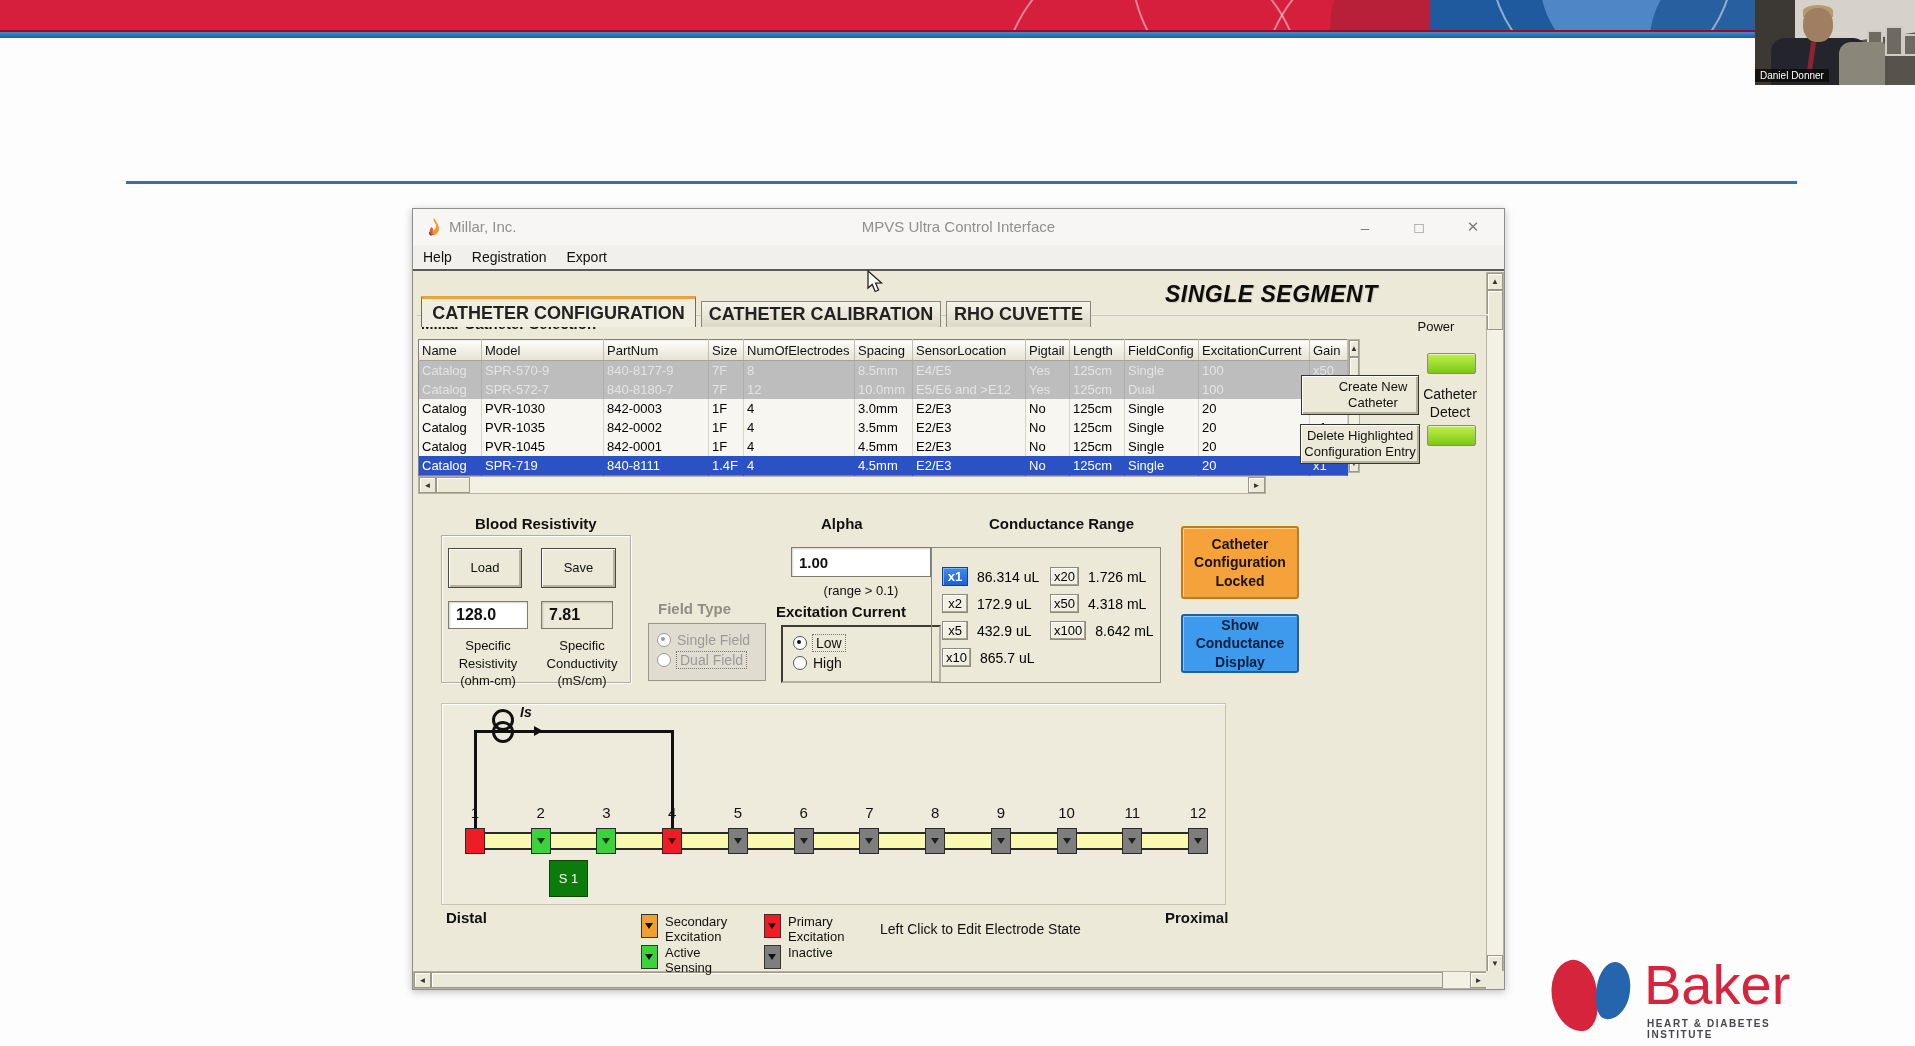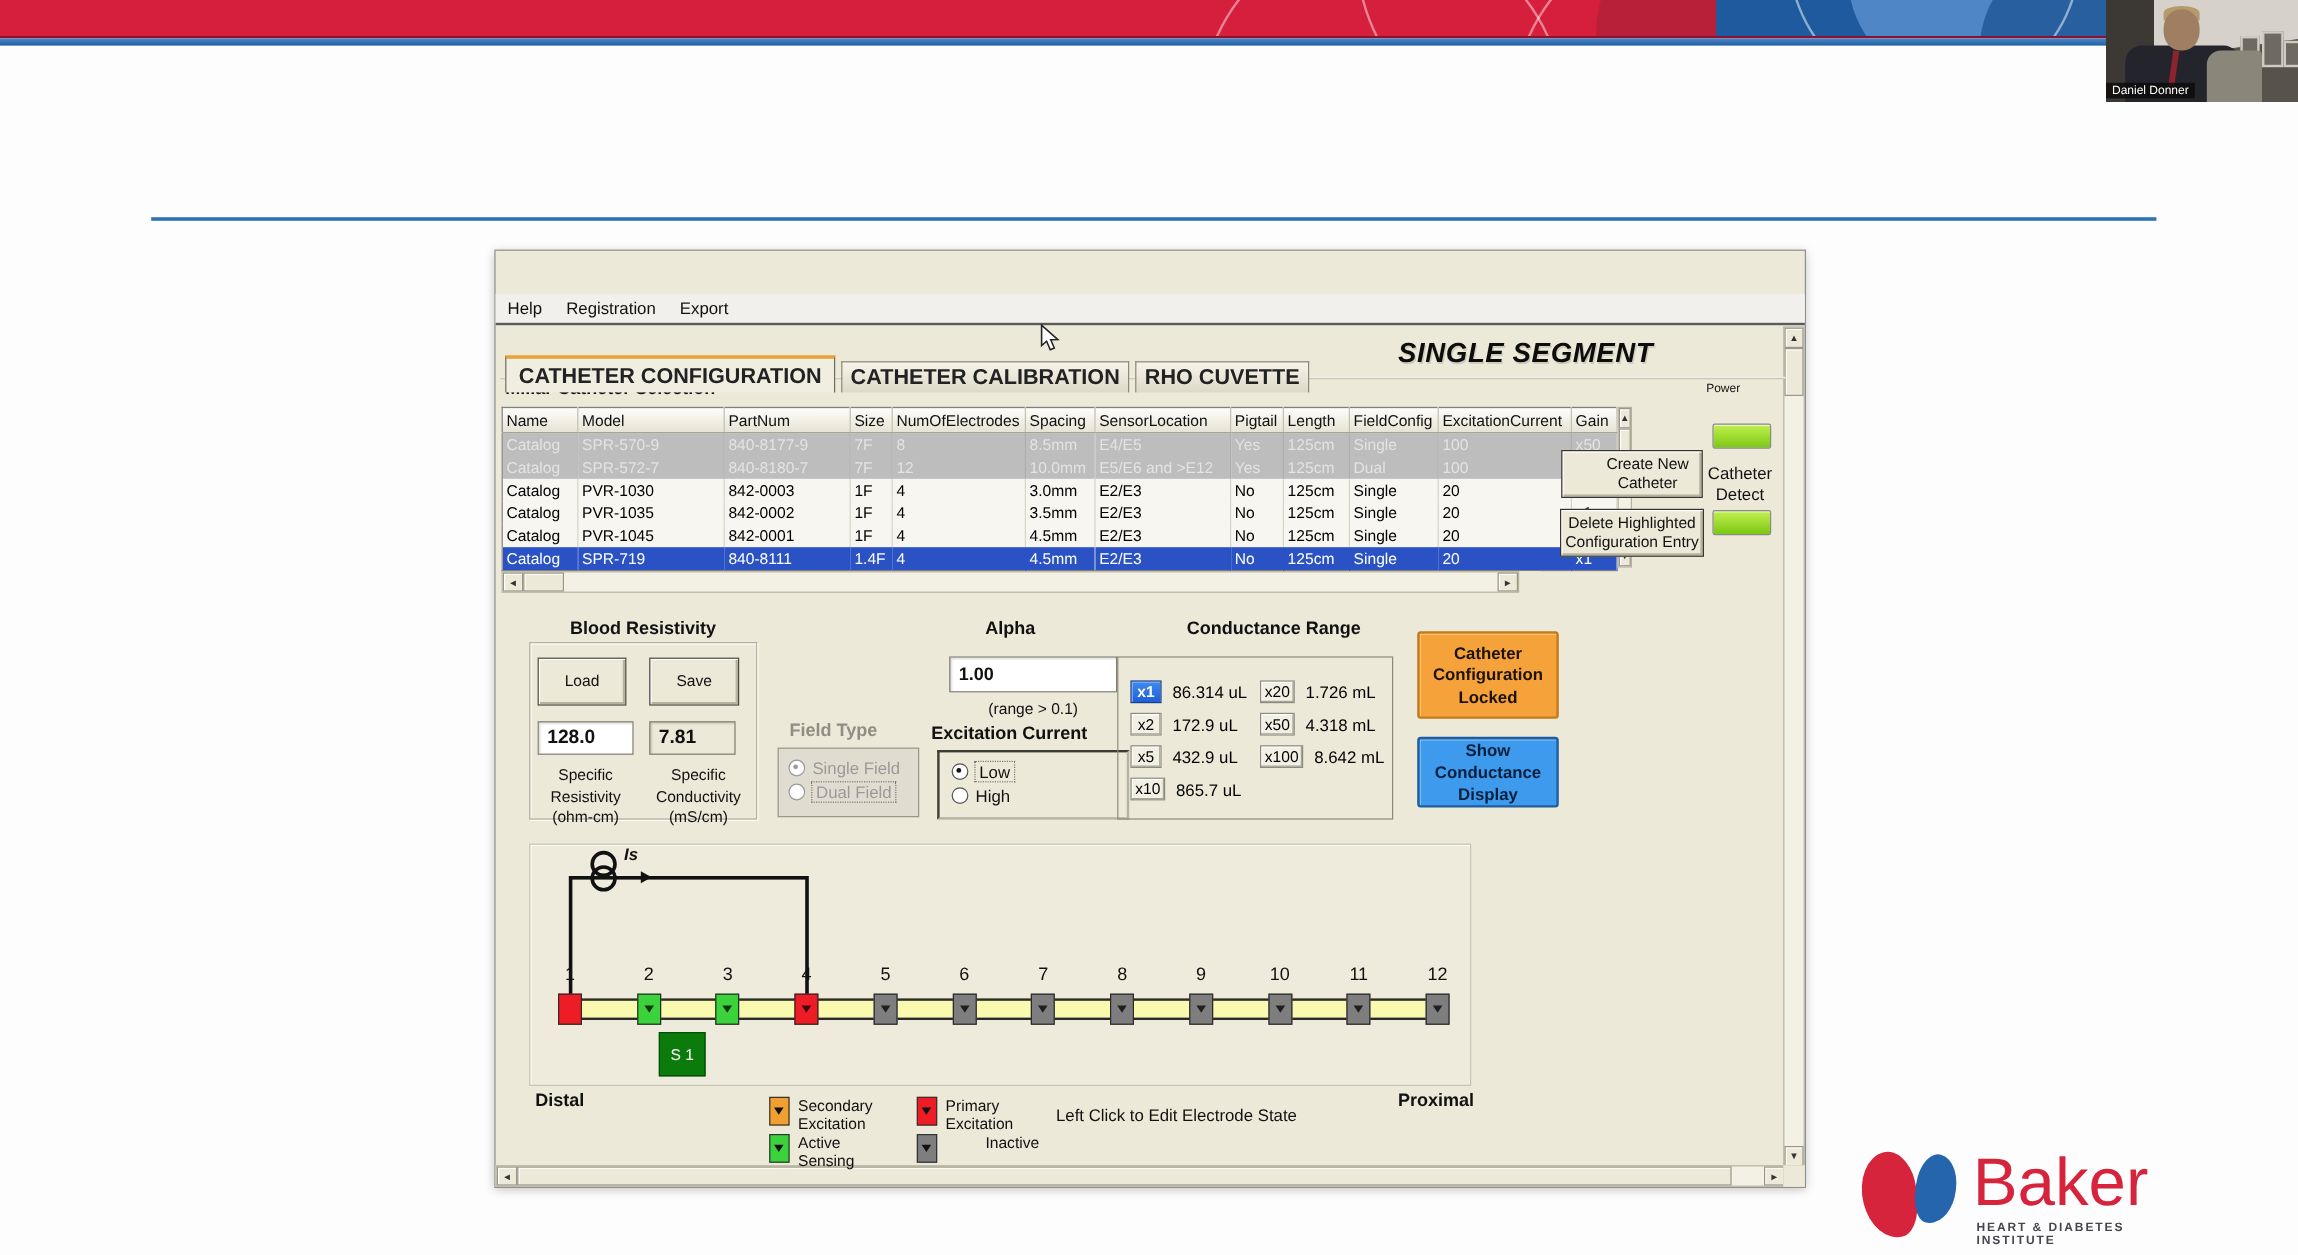--- a/index.html
+++ b/index.html
@@ -185,20 +185,34 @@
     <div class="lanyard"></div>
     <div class="hair"></div>
     <div class="head"></div>
     <div class="name">Daniel Donner</div>
   </div>
 
   <div class="title-rule"></div>
 
   <div class="win">
 
+    <div class="titlebar">
+      <svg class="app-icon" viewBox="0 0 17 18">
+        <path d="M9 0 C7 4 12 5 11 9 C10.4 11.4 8 12 7 14 C6.4 15.4 8 18 10 17 C13 15.5 15 12 13.5 8 C12.4 5 10.5 3 9 0 Z" fill="#f59a23"></path>
+        <path d="M6.5 9 C5 11 4 13 5.2 15.2 C6 16.8 8 17.6 9 16.6 C7.2 15.6 7.2 13.6 8 12 C8.6 10.8 7.4 9.8 6.5 9 Z" fill="#e2504c"></path>
+        <path d="M4.6 13.4 C3.8 14.6 3.9 16.4 5.2 17.2 C6 17.7 7 17.5 7.3 16.9 C5.9 16.4 5.3 14.8 4.6 13.4 Z" fill="#7b1e5e"></path>
+      </svg>
+      <span class="app-name">Millar, Inc.</span>
+      <span class="win-title">MPVS Ultra Control Interface</span>
+      <div class="win-controls">
+        <div class="win-btn">–</div>
+        <div class="win-btn">□</div>
+        <div class="win-btn">✕</div>
+      </div>
+    </div>
 
     <div class="menubar">
         <div class="menu-item">Help</div>
         <div class="menu-item">Registration</div>
         <div class="menu-item">Export</div>
       </div>
 
     <div id="tabstrip">
         <div class="tab active" style="left: 8px; width: 275px; z-index: 3;">CATHETER CONFIGURATION</div>
         <div class="tab" style="left: 288px; width: 240px; z-index: 2;">CATHETER CALIBRATION</div>
@@ -328,21 +342,21 @@
           <div class="sb-thumb" style="width:34px;"></div>
           <div style="flex:1"></div>
           <div class="sb-btn">►</div>
         </div>
         <div style="width:18px;background:#ece9d8;"></div>
       </div>
     </div>
 
     <div class="btn" style="position:absolute;left:888px;top:166px;width:118px;height:40px;padding-left:26px;">Create New Catheter</div>
     <div class="btn" style="position:absolute;left:887px;top:215px;width:120px;height:40px;">Delete Highlighted Configuration Entry</div>
-    <div class="mini-label" style="left:988px;top:110px;width:70px;font-size:10px;">Power</div>
+    <div class="mini-label" style="left:988px;top:110px;width:70px;font-size:13px;">Power</div>
     <div class="led" style="left:1014px;top:144px;"></div>
     <div class="mini-label" style="left:1000px;top:176px;width:74px;font-size:14px;line-height:1.3;">Catheter Detect</div>
     <div class="led" style="left:1014px;top:216px;"></div>
 
     <div class="section-label" style="left:62px;top:306px;">Blood Resistivity</div>
     <div class="groupbox" style="left:28px;top:326px;width:190px;height:148px;"></div>
     <div class="btn" style="position:absolute;left:35px;top:339px;width:74px;height:40px;border-color:#4a4a42;">Load</div>
     <div class="btn" style="position:absolute;left:128px;top:339px;width:75px;height:40px;border-color:#4a4a42;">Save</div>
     <div class="field" style="left:35px;top:392px;width:80px;height:28px;">128.0</div>
     <div class="field ro" style="left:128px;top:392px;width:72px;height:28px;">7.81</div>
@@ -480,21 +494,21 @@
         <div class="legend-item" style="left: 228px; top: 736px; position: absolute;">
           <span class="swatch" style="background: rgb(59, 210, 59);"></span>
           <span class="legend-label" style="width: 78px;">Active Sensing</span>
         </div>
         <div class="legend-item" style="left: 351px; top: 705px; position: absolute;">
           <span class="swatch" style="background: rgb(238, 28, 36);"></span>
           <span class="legend-label" style="width: 78px;">Primary Excitation</span>
         </div>
         <div class="legend-item" style="left: 351px; top: 736px; position: absolute;">
           <span class="swatch" style="background: rgb(126, 126, 126);"></span>
-          <span class="legend-label" style="width: 78px; text-align: right;">Inactive</span>
+          <span class="legend-label" style="width: 78px;">Inactive</span>
         </div>
       </div>
     </div>
 
   <svg class="cursor" width="22" height="24" viewBox="0 0 22 24">
     <path d="M2 1 L2 18 L6.2 14.4 L9.2 21.5 L12.6 20 L9.6 13.2 L15.5 13 Z" fill="#fff" stroke="#222" stroke-width="1.3"></path>
   </svg>
 
   <div class="baker">
     <div class="petal red"></div>

